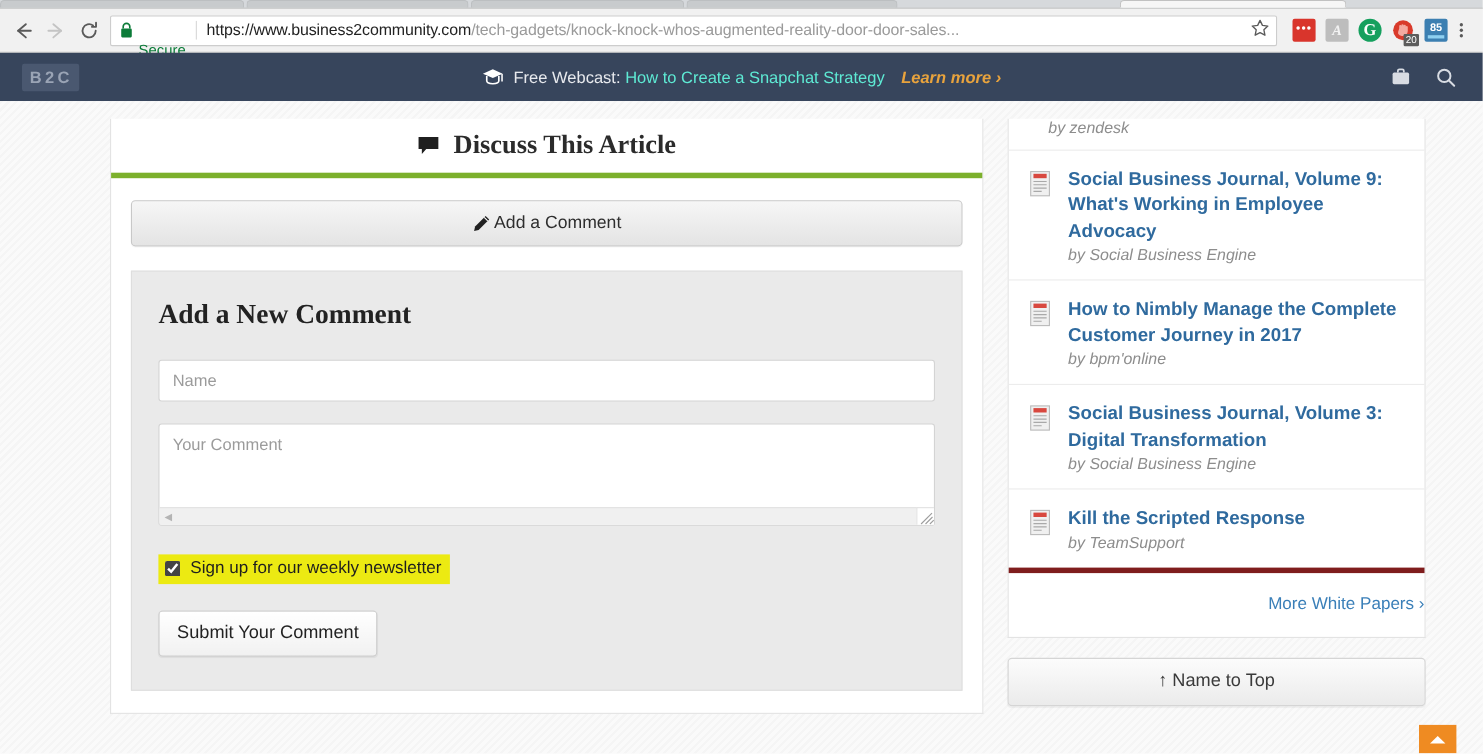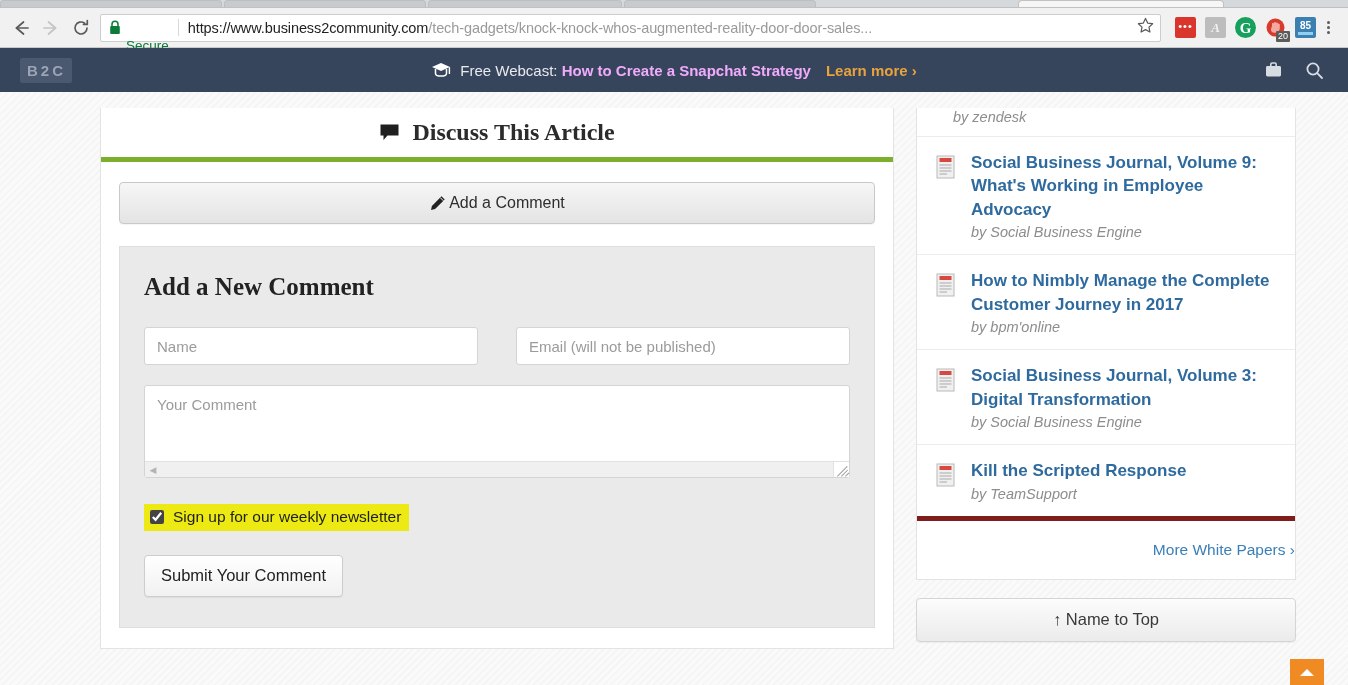--- a/index.html
+++ b/index.html
@@ -110,22 +110,22 @@
     font-family: "Liberation Sans", sans-serif;
     letter-spacing: 2px;
   }
   #webcast-banner {
     position: absolute; left: 0; right: 0;
     display: flex; align-items: center; justify-content: center; gap: 9px;
     pointer-events: none;
   }
   #webcast-banner > * { pointer-events: auto; }
   #webcast-text { color: #e8eaee; font-size: 15px; }
-  #webcast-text b { color: #f0abfc; font-weight: bold; }
-  #learn-more { color: #e8a33d; font-size: 15px; font-weight: bold; margin-left: 6px; }
+  #webcast-text b { color: #5eead4; font-weight: normal; }
+  #learn-more { color: #e8a33d; font-size: 15px; font-weight: bold; margin-left: 6px; font-style: italic; }
   #nav-right { margin-left: auto; display: flex; align-items: center; gap: 22px; padding-right: 24px; }
   #nav-right .ni { color: #d8dce3; display: flex; }
 
   
   #page {
     position: relative;
     height: 593px;
     background-color: #f7f7f7;
     background-image: repeating-linear-gradient(
       135deg, #f5f5f5 0px, #f5f5f5 2px, #fafafa 2px, #fafafa 5px);
@@ -427,21 +427,20 @@
           </svg>
       </span>
       <span>Add a Comment</span>
     </div>
 
     <div id="comment-form">
       <div id="form-title">Add a New Comment</div>
 
       <div class="field-row">
         <input class="txt-input" type="text" placeholder="Name" style="">
-        <input class="txt-input" type="text" placeholder="Email (will not be published)" style="">
       </div>
 
       <div id="comment-textarea-wrap">
         <textarea id="comment-textarea" placeholder="Your Comment" style=""></textarea>
         <div id="ta-scrollbar">
           <div id="ta-scroll-left">◀</div>
           <div id="ta-scroll-track"></div>
           <div id="ta-scroll-right">▶</div>
         </div>
         <div id="ta-resize">

